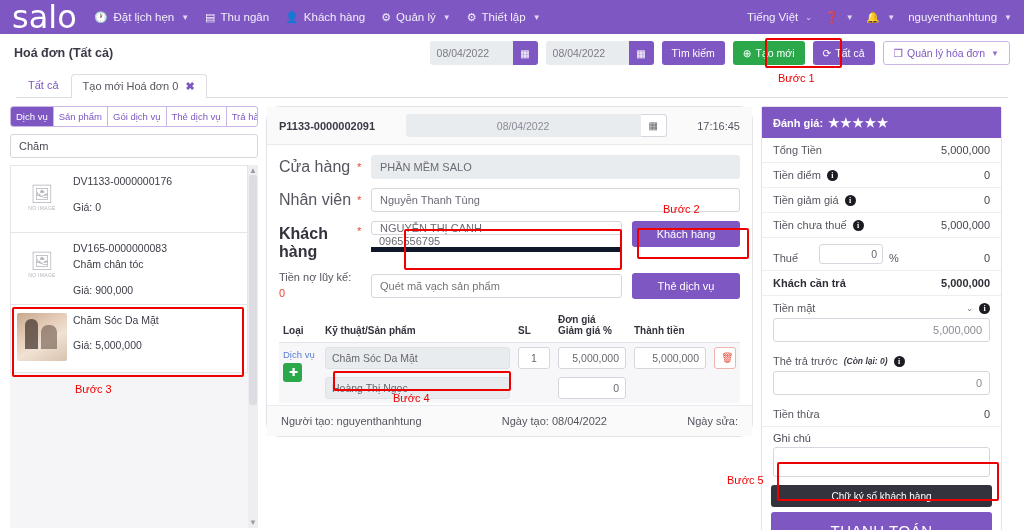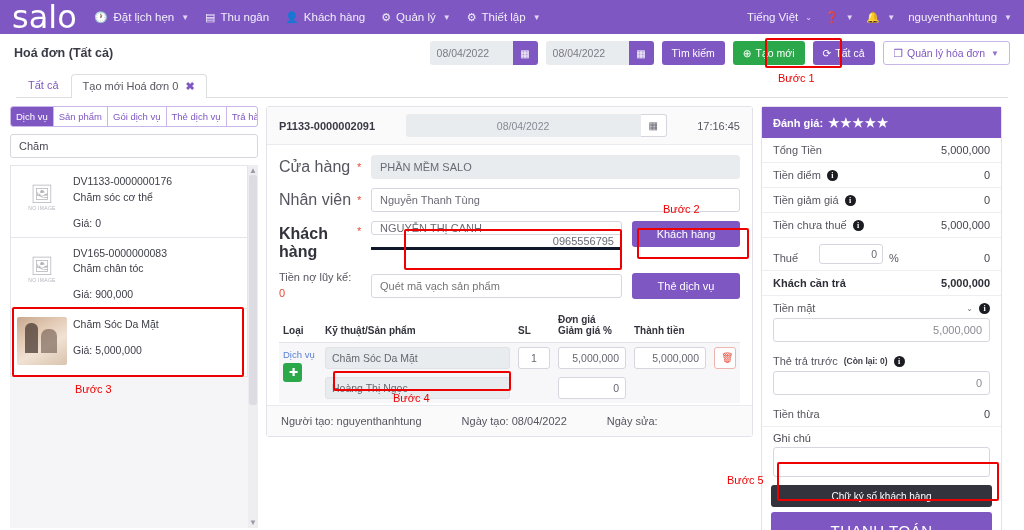--- a/index.html
+++ b/index.html
@@ -133,21 +133,21 @@
     content:""; position:absolute; left:24px; top:12px; width:16px; height:24px;
     background:#6d574a; border-radius:7px 7px 0 0; opacity:.6;
   }
   .svc-info { flex: 1; min-width: 0; }
   .svc-code { font-size: 10.5px; color: #3d3d48; line-height: 1.5; }
   .svc-name { font-size: 10.5px; color: #3d3d48; line-height: 1.5; }
   .svc-price { font-size: 10.5px; color: #3d3d48; margin-top: 11px; }
 
   
   .center { width: 487px; }
-  .card { border: 1px solid #e2e2e8; border-radius: 3px; background: #fff; }
+  .card { border: 1px solid #e2e2e8; border-radius: 14px; background: #fff; }
   .card-head {
     display: flex; align-items: center; background: #fafafb;
     border-bottom: 1px solid #e9e9ee; padding: 7px 12px; gap: 10px;
   }
   .inv-code { font-size: 11px; font-weight: bold; color: #3a3a46; }
   .inv-date-wrap { display: flex; flex: 1; justify-content: center; }
   .inv-date {
     width: 235px; height: 23px; background: #e9ecef; border: none;
     font-size: 10.5px; color: #8a8a95; padding: 0 8px; text-align: center;
     border-radius: 3px 0 0 3px; font-family: "Liberation Sans", sans-serif;
@@ -163,21 +163,21 @@
   .frow { display: flex; align-items: center; margin-bottom: 9px; position: relative; }
   .flabel { width: 78px; font-size: 16px; color: #55555f; flex: 0 0 78px; }
   .flabel.bold { font-weight: bold; color: #33333d; }
   .freq { color: #e8493b; width: 14px; flex: 0 0 14px; font-size: 11px; }
   .finput {
     flex: 1; height: 24px; border: 1px solid #d6d6de; border-radius: 3px;
     padding: 0 8px; font-size: 11px; color: #6a6a75;
     font-family: "Liberation Sans", sans-serif; background: #fff;
   }
   .finput.readonly { background: #e9ecef; border-color: #e9ecef; }
-  .finput.plain { border: none; border-bottom: 3px solid #0f172a; border-radius: 0; text-align: right; }
+  .finput.plain { border: none; border-bottom: 5px solid #0f172a; border-radius: 0; }
   .fbtn {
     width: 108px; flex: 0 0 108px; height: 26px; margin-left: 10px;
     background: #7e57c2; color: #fff; border: none; border-radius: 3px;
     font-size: 11px; cursor: pointer; font-family: "Liberation Sans", sans-serif;
   }
   .cust-stack { flex: 1; display: flex; flex-direction: column; }
   .cust-stack .finput { margin-bottom: 0; }
   .debt { width: 92px; flex: 0 0 92px; font-size: 11px; color: #55555f; line-height: 1.45; }
   .debt .val { color: #e8493b; }
 
@@ -201,22 +201,22 @@
     font-family: "Liberation Sans", sans-serif;
   }
   .cell-in.grey { background: #e9ecef; border-color: #e0e2e6; }
   .cell-in.num { text-align: right; }
   .cell-in.ctr { text-align: center; }
   .del-btn {
     width: 22px; height: 22px; border: 1px solid #f0b4ae; border-radius: 3px;
     background: #fff; color: #e8493b; font-size: 10px; cursor: pointer;
   }
   .card-foot {
-    display: flex; gap: 40px; background: #fafafb; border-top: 1px solid #e9e9ee;
-    padding: 9px 14px; font-size: 11px; color: #55555f;
+    display: flex; gap: 28px; background: #fafafb; border-top: 1px solid #e9e9ee;
+    padding: 9px 14px; font-size: 11px; color: #55555f; justify-content: space-between;
   }
 
   
   .right { width: 241px; border: 1px solid #e2e2e8; border-radius: 3px; background: #fff; align-self: flex-start; }
   .rate-bar {
     background: #7e57c2; color: #fff; padding: 8px 11px; font-size: 11px;
     display: flex; align-items: center; gap: 5px; font-weight: bold;
   }
   .stars { font-size: 12.5px; letter-spacing: 1px; }
   .rrow {
@@ -240,21 +240,21 @@
     display: flex; align-items: center; gap: 6px; padding: 6px 11px 2px 11px;
     font-size: 11px; color: #55555f;
   }
   .pay-sel .name { flex: 1; }
   .pay-in-wrap { padding: 2px 11px 7px 11px; }
   .pay-in {
     width: 100%; height: 24px; border: 1px solid #d6d6de; border-radius: 3px;
     text-align: right; font-size: 11px; color: #8a8a95; padding: 0 7px;
     font-family: "Liberation Sans", sans-serif;
   }
-  .sub-note { font-size: 8.5px; font-weight: bold; color: #3a3a46; }
+  .sub-note { font-size: 8.5px; font-weight: bold; color: #3a3a46; font-style: italic; }
   .note-area {
     width: 100%; height: 30px; border: 1px solid #d6d6de; border-radius: 3px;
     resize: none; font-family: "Liberation Sans", sans-serif; font-size: 11px;
   }
   .dark-btn {
     width: 100%; height: 22px; background: #33333d; color: #fff; border: none;
     border-radius: 3px; font-size: 10px; cursor: pointer;
     font-family: "Liberation Sans", sans-serif;
   }
   .pay-btn {
@@ -370,21 +370,20 @@
       <input class="search-box" value="Chăm" style="">
 
       <div class="svc-list">
         <div class="svc-item">
           <div class="svc-thumb">
             <div class="ph-icon">🖼</div>
             <div class="ph-txt">NO IMAGE</div>
           </div>
           <div class="svc-info">
             <div class="svc-code">DV1133-0000000176</div>
-            <div class="svc-name">Chăm sóc cơ thể</div>
             <div class="svc-price">Giá: 0</div>
           </div>
         </div>
 
         <div class="svc-item">
           <div class="svc-thumb">
             <div class="ph-icon">🖼</div>
             <div class="ph-txt">NO IMAGE</div>
           </div>
           <div class="svc-info">

